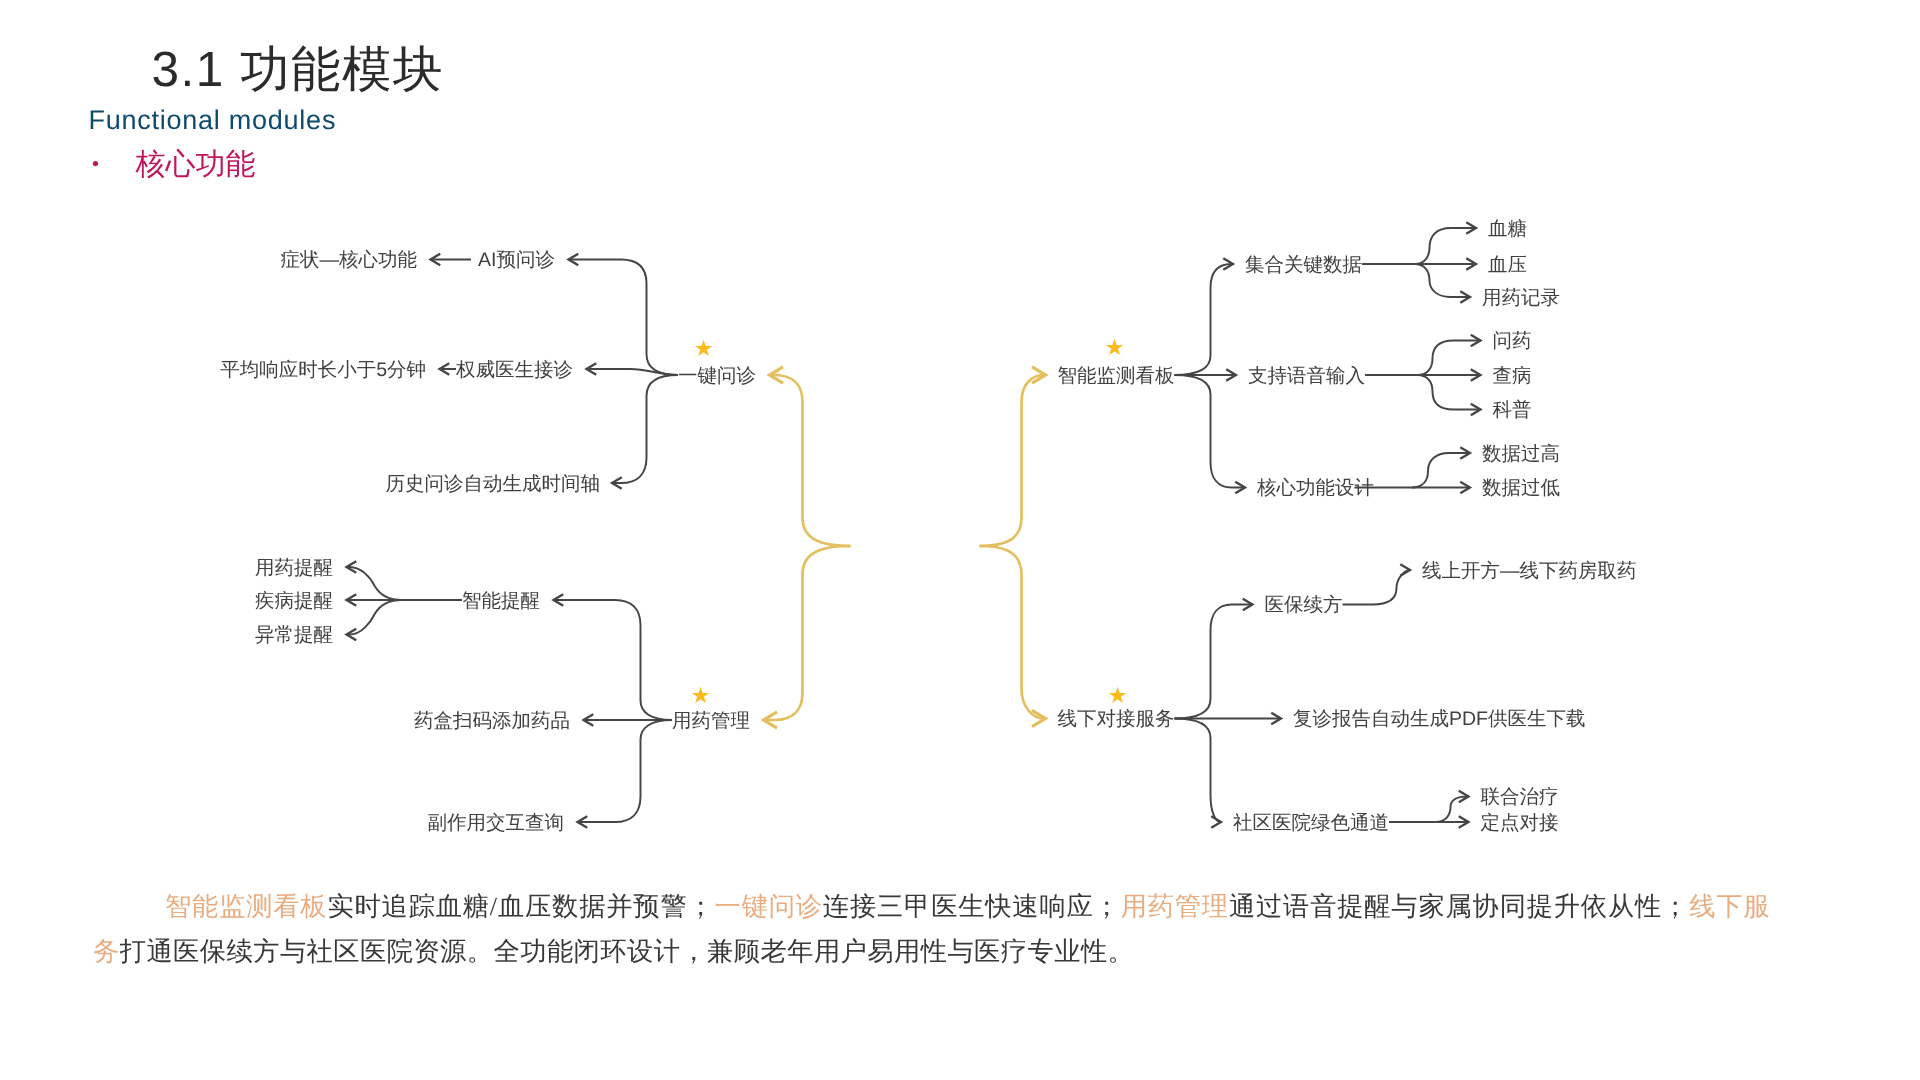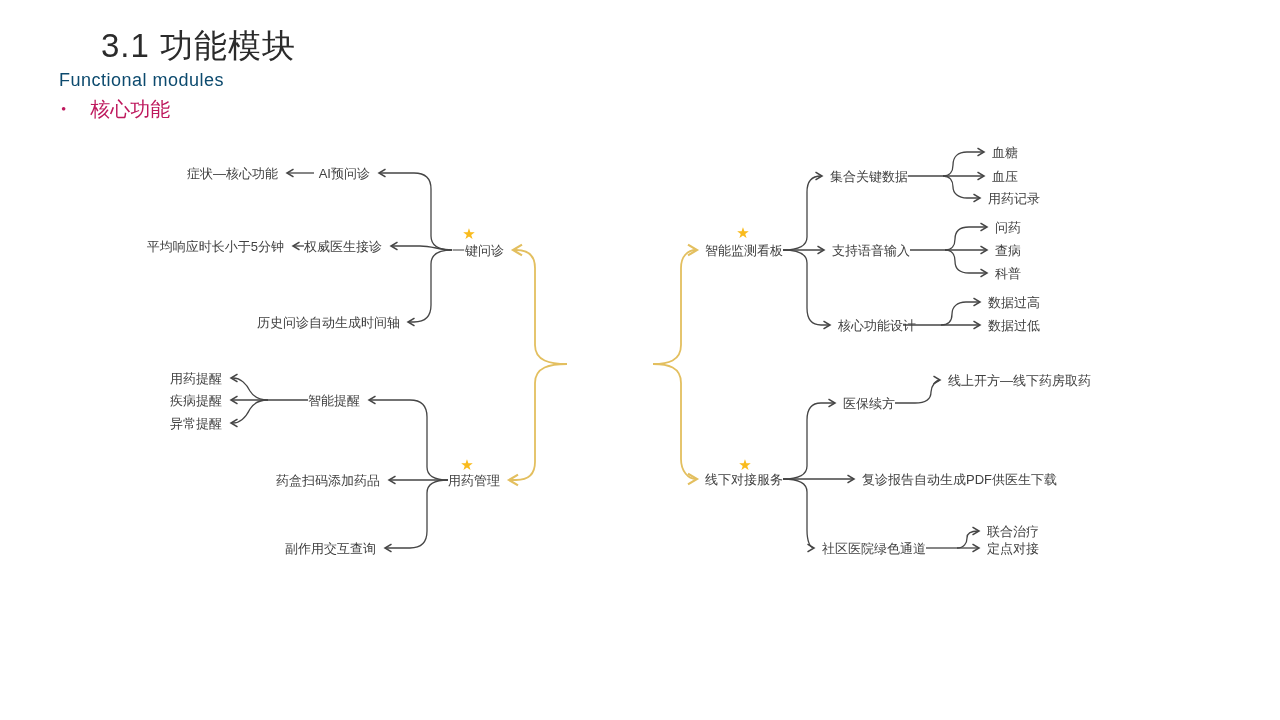--- a/index.html
+++ b/index.html
@@ -140,14 +140,15 @@
     <div class="lb" style="left:705px;top:479px">线下对接服务</div>
     <div class="lb" style="left:843px;top:403px">医保续方</div>
     <div class="lb" style="left:948px;top:380px">线上开方—线下药房取药</div>
     <div class="lb" style="left:862px;top:479px">复诊报告自动生成PDF供医生下载</div>
     <div class="lb" style="left:822px;top:548px">社区医院绿色通道</div>
     <div class="lb" style="left:987px;top:531px">联合治疗</div>
     <div class="lb" style="left:987px;top:548px">定点对接</div>
 
   </div>
 
+  <p class="summary"><span class="hl">智能监测看板</span><span>实时追踪血糖/血压数据并预警；</span><span class="hl">一键问诊</span><span>连接三甲医生快速响应；</span><span class="hl">用药管理</span><span>通过语音提醒与家属协同提升依从性；</span><span class="hl">线下服务</span><span>打通医保续方与社区医院资源。全功能闭环设计，兼顾老年用户易用性与医疗专业性。</span></p>
 
 </div>
 
 </body></html>

